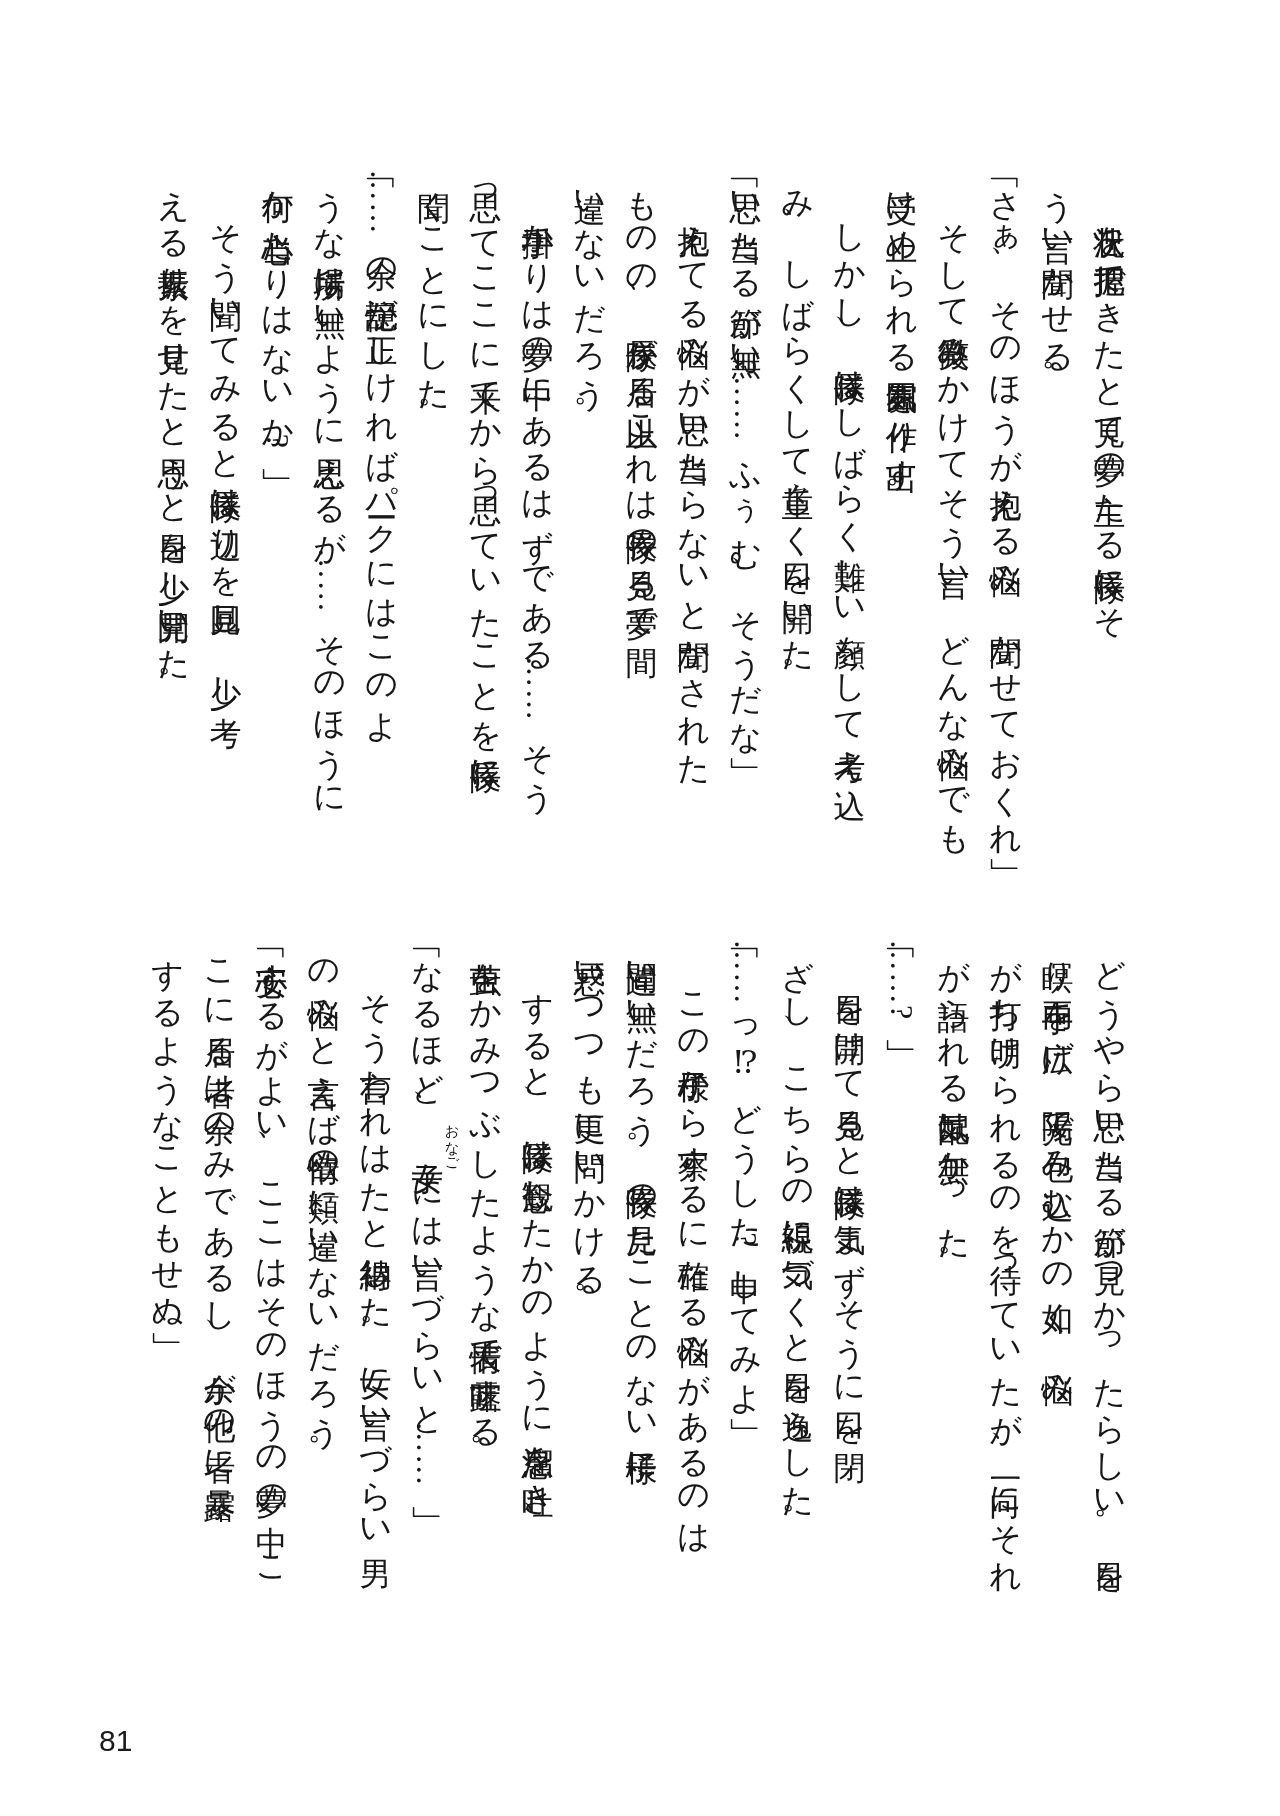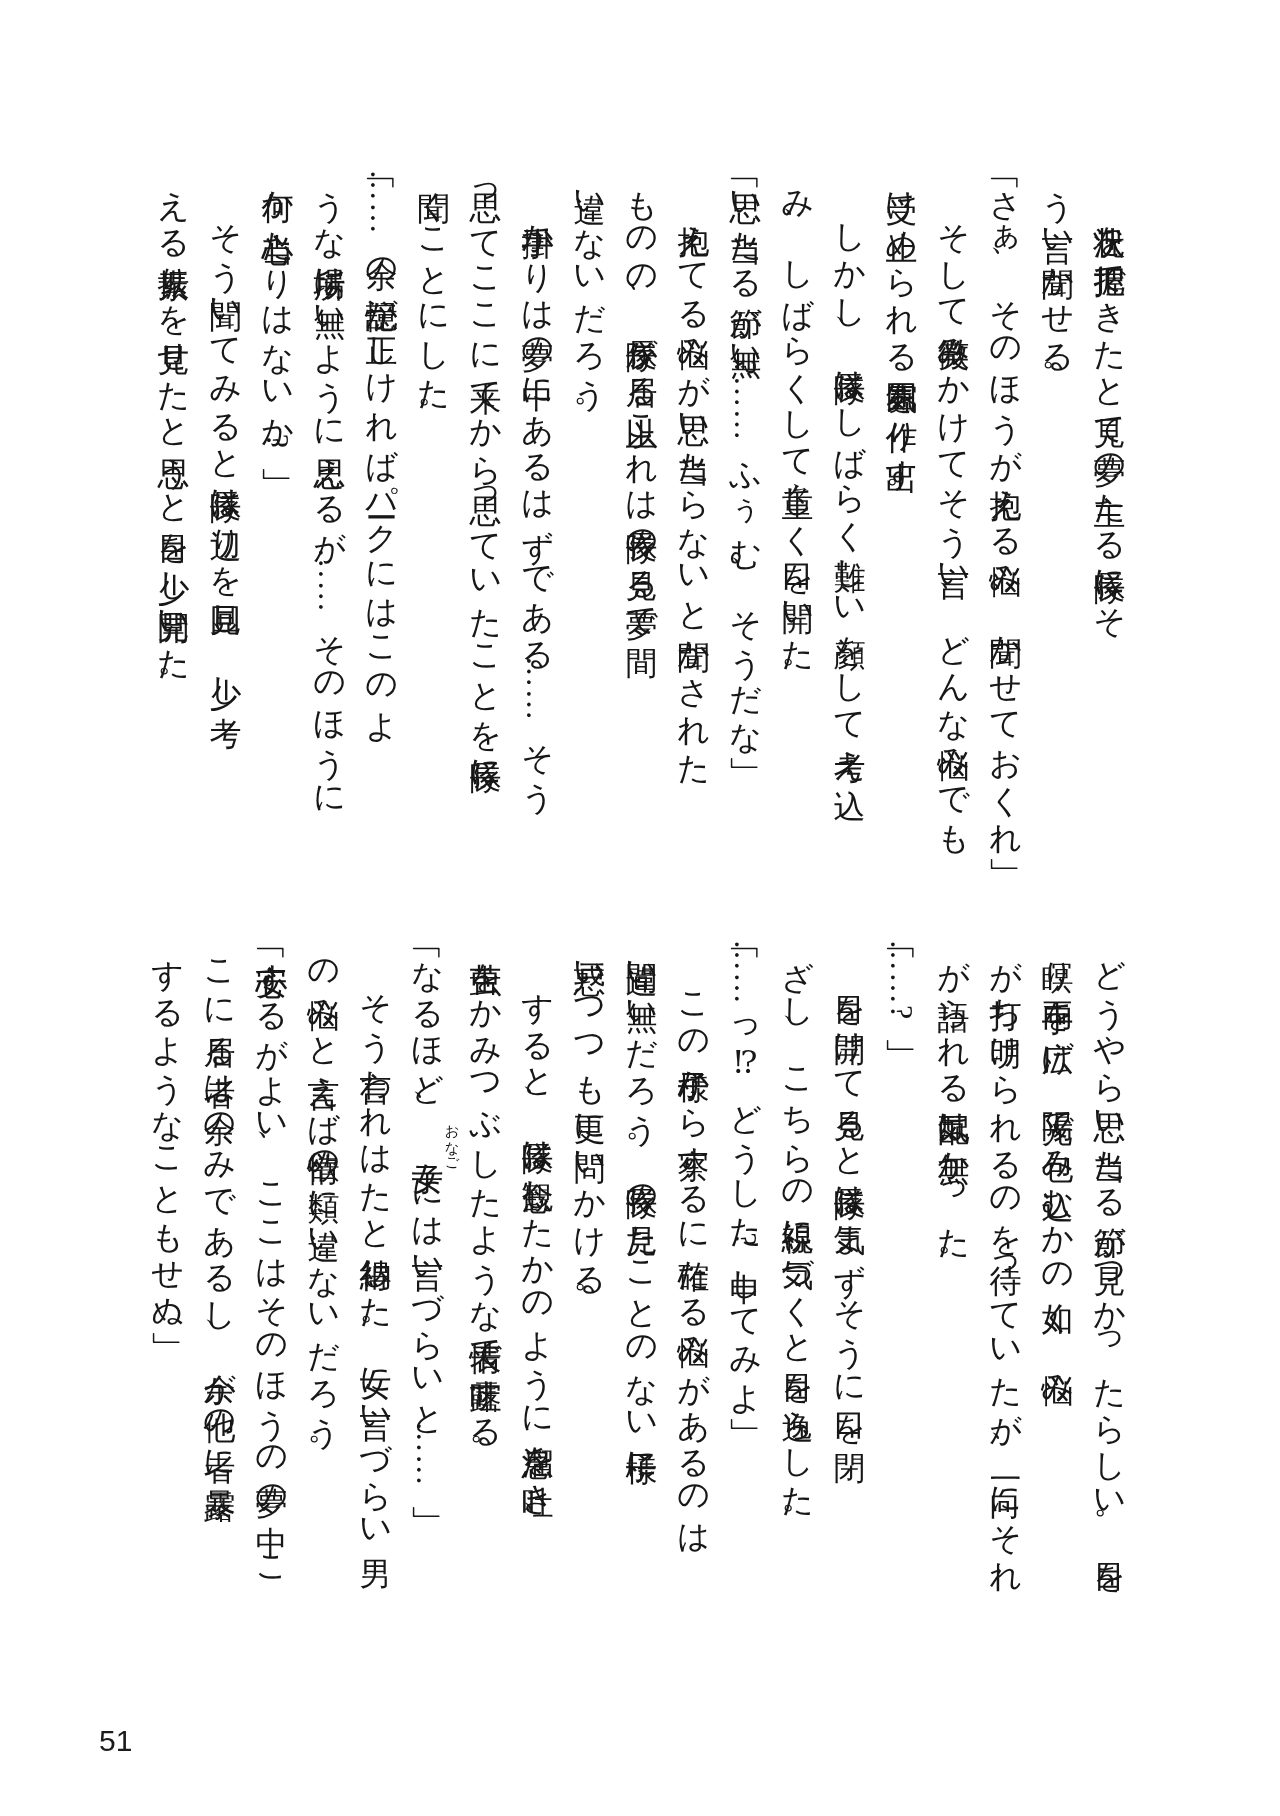--- a/index.html
+++ b/index.html
@@ -98,14 +98,14 @@
       <div class="line">戸惑いつつも更に問いかける。</div>
       <div class="line indent">すると、隊長は観念したかのように溜息を吐き、</div>
       <div class="line">苦虫をかみつぶしたような表情で吐露する。</div>
       <div class="line">「なるほど、<ruby>女子<rt>おなご</rt></ruby>には言いづらいと……」</div>
       <div class="line indent">そう言われはたと納得した。女に言いづらい男</div>
       <div class="line">の悩みと言えば情欲の類に違いないだろう。</div>
       <div class="line">「安心するがよい、ここはそのほうの夢の中、こ</div>
       <div class="line">こに居る者は余のみであるし、余が他の者に暴露</div>
       <div class="line">するようなこともせぬ」</div>
     </div>
-  <div class="page-number">51</div>
+  <div class="page-number">81</div>
 </div>
 
 </body></html>

